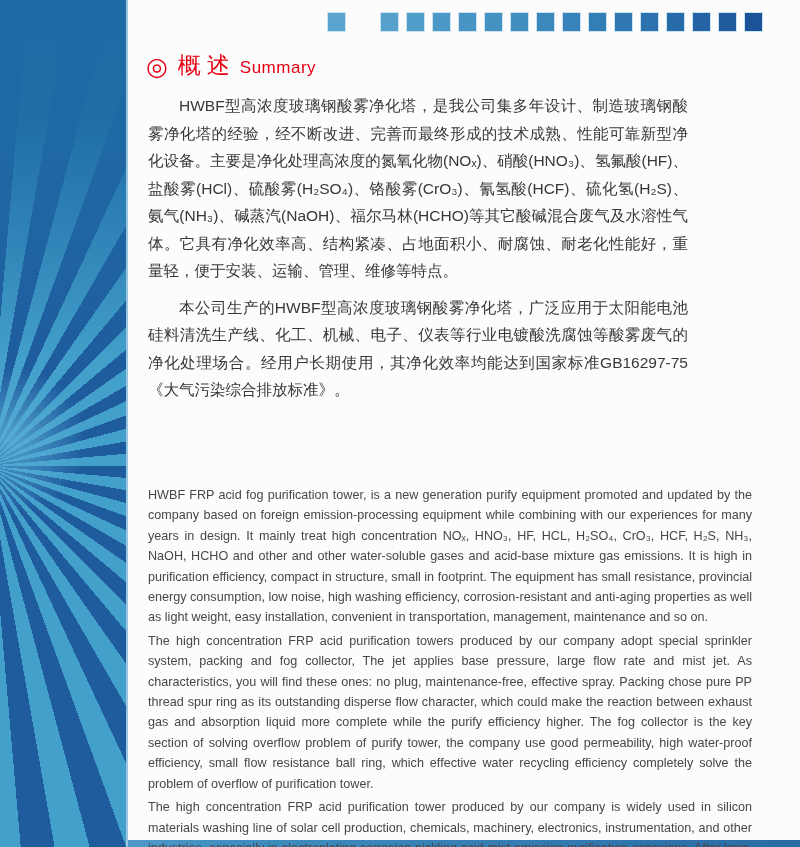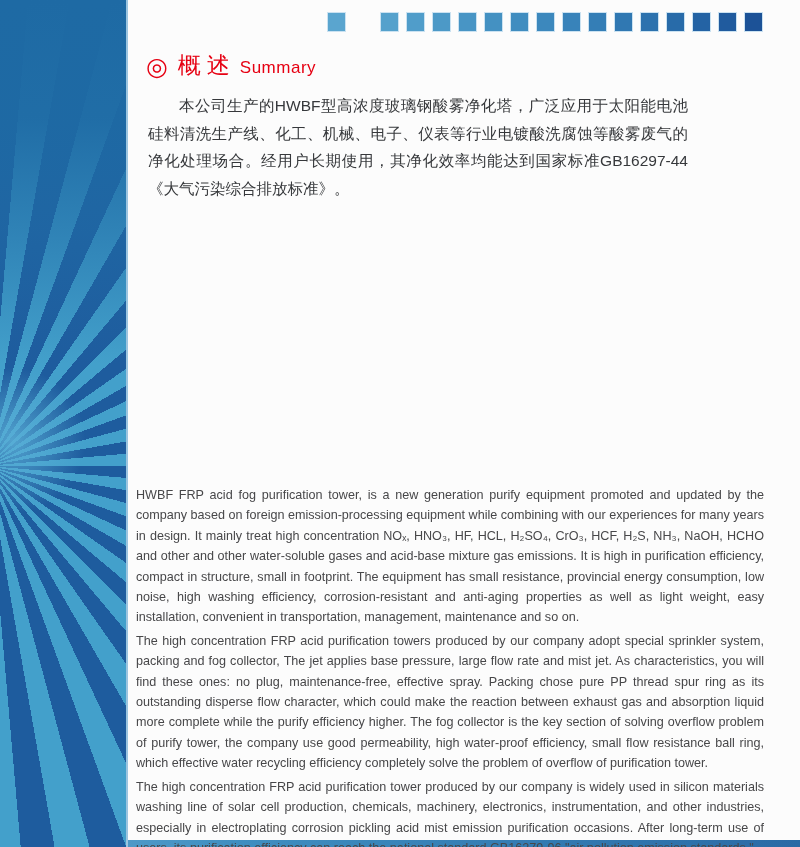--- a/index.html
+++ b/index.html
@@ -46,21 +46,21 @@
   .cn-block{
     position:absolute;left:148px;top:92px;width:540px;z-index:2;
     color:#36383b;font-size:15.5px;line-height:27.5px;text-align:justify;
   }
   .cn-block p{margin:0 0 9px;text-indent:31px;}
   
   .en-block{
     position:absolute;left:132px;top:485px;width:636px;z-index:2;
     color:#474749;font-size:12.6px;line-height:20.4px;text-align:justify;
   }
-  .en-block p{margin:0 4px 3px;}
+  .en-block p{margin:0 16px 3px;}
   
   .bottom-bar{
     position:absolute;left:0;right:0;bottom:0;height:7px;z-index:1;
     background:linear-gradient(90deg,#5fa5d0 0%,#3f8ec0 30%,#2a6aa5 100%);
   }
 </style>
 </head>
 <body>
 
 <div class="left-panel"></div>
@@ -84,21 +84,22 @@
     <div class="sq" style="background: rgb(28, 82, 151);"></div>
   </div>
 
 <div class="title-row">
   <span class="title-icon">◎</span>
   <span class="title-zh">概述</span>
   <span class="title-en">Summary</span>
 </div>
 
 <div class="cn-block">
-  <p>本公司生产的HWBF型高浓度玻璃钢酸雾净化塔，广泛应用于太阳能电池硅料清洗生产线、化工、机械、电子、仪表等行业电镀酸洗腐蚀等酸雾废气的净化处理场合。经用户长期使用，其净化效率均能达到国家标准GB16297-44《大气污染综合排放标准》。</p>
+  <p>HWBF型高浓度玻璃钢酸雾净化塔，是我公司集多年设计、制造玻璃钢酸雾净化塔的经验，经不断改进、完善而最终形成的技术成熟、性能可靠新型净化设备。主要是净化处理高浓度的氮氧化物(NOₓ)、硝酸(HNO₃)、氢氟酸(HF)、盐酸雾(HCl)、硫酸雾(H₂SO₄)、铬酸雾(CrO₃)、氰氢酸(HCF)、硫化氢(H₂S)、氨气(NH₃)、碱蒸汽(NaOH)、福尔马林(HCHO)等其它酸碱混合废气及水溶性气体。它具有净化效率高、结构紧凑、占地面积小、耐腐蚀、耐老化性能好，重量轻，便于安装、运输、管理、维修等特点。</p>
+  <p>本公司生产的HWBF型高浓度玻璃钢酸雾净化塔，广泛应用于太阳能电池硅料清洗生产线、化工、机械、电子、仪表等行业电镀酸洗腐蚀等酸雾废气的净化处理场合。经用户长期使用，其净化效率均能达到国家标准GB16297-75《大气污染综合排放标准》。</p>
 </div>
 
 <div class="en-block">
   <p>HWBF FRP acid fog purification tower, is a new generation purify equipment promoted and updated by the company based on foreign emission-processing equipment while combining with our experiences for many years in design. It mainly treat high concentration NOₓ, HNO₃, HF, HCL, H₂SO₄, CrO₃, HCF, H₂S, NH₃, NaOH, HCHO and other and other water-soluble gases and acid-base mixture gas emissions. It is high in purification efficiency, compact in structure, small in footprint. The equipment has small resistance, provincial energy consumption, low noise, high washing efficiency, corrosion-resistant and anti-aging properties as well as light weight, easy installation, convenient in transportation, management, maintenance and so on.</p>
   <p>The high concentration FRP acid purification towers produced by our company adopt special sprinkler system, packing and fog collector, The jet applies base pressure, large flow rate and mist jet. As characteristics, you will find these ones: no plug, maintenance-free, effective spray. Packing chose pure PP thread spur ring as its outstanding disperse flow character, which could make the reaction between exhaust gas and absorption liquid more complete while the purify efficiency higher. The fog collector is the key section of solving overflow problem of purify tower, the company use good permeability, high water-proof efficiency, small flow resistance ball ring, which effective water recycling efficiency completely solve the problem of overflow of purification tower.</p>
   <p>The high concentration FRP acid purification tower produced by our company is widely used in silicon materials washing line of solar cell production, chemicals, machinery, electronics, instrumentation, and other industries, especially in electroplating corrosion pickling acid mist emission purification occasions. After long-term use of users, its purification efficiency can reach the national standard GB16279-96 "air pollution emission standards."</p>
 </div>
 
 <div class="bottom-bar"></div>
 

